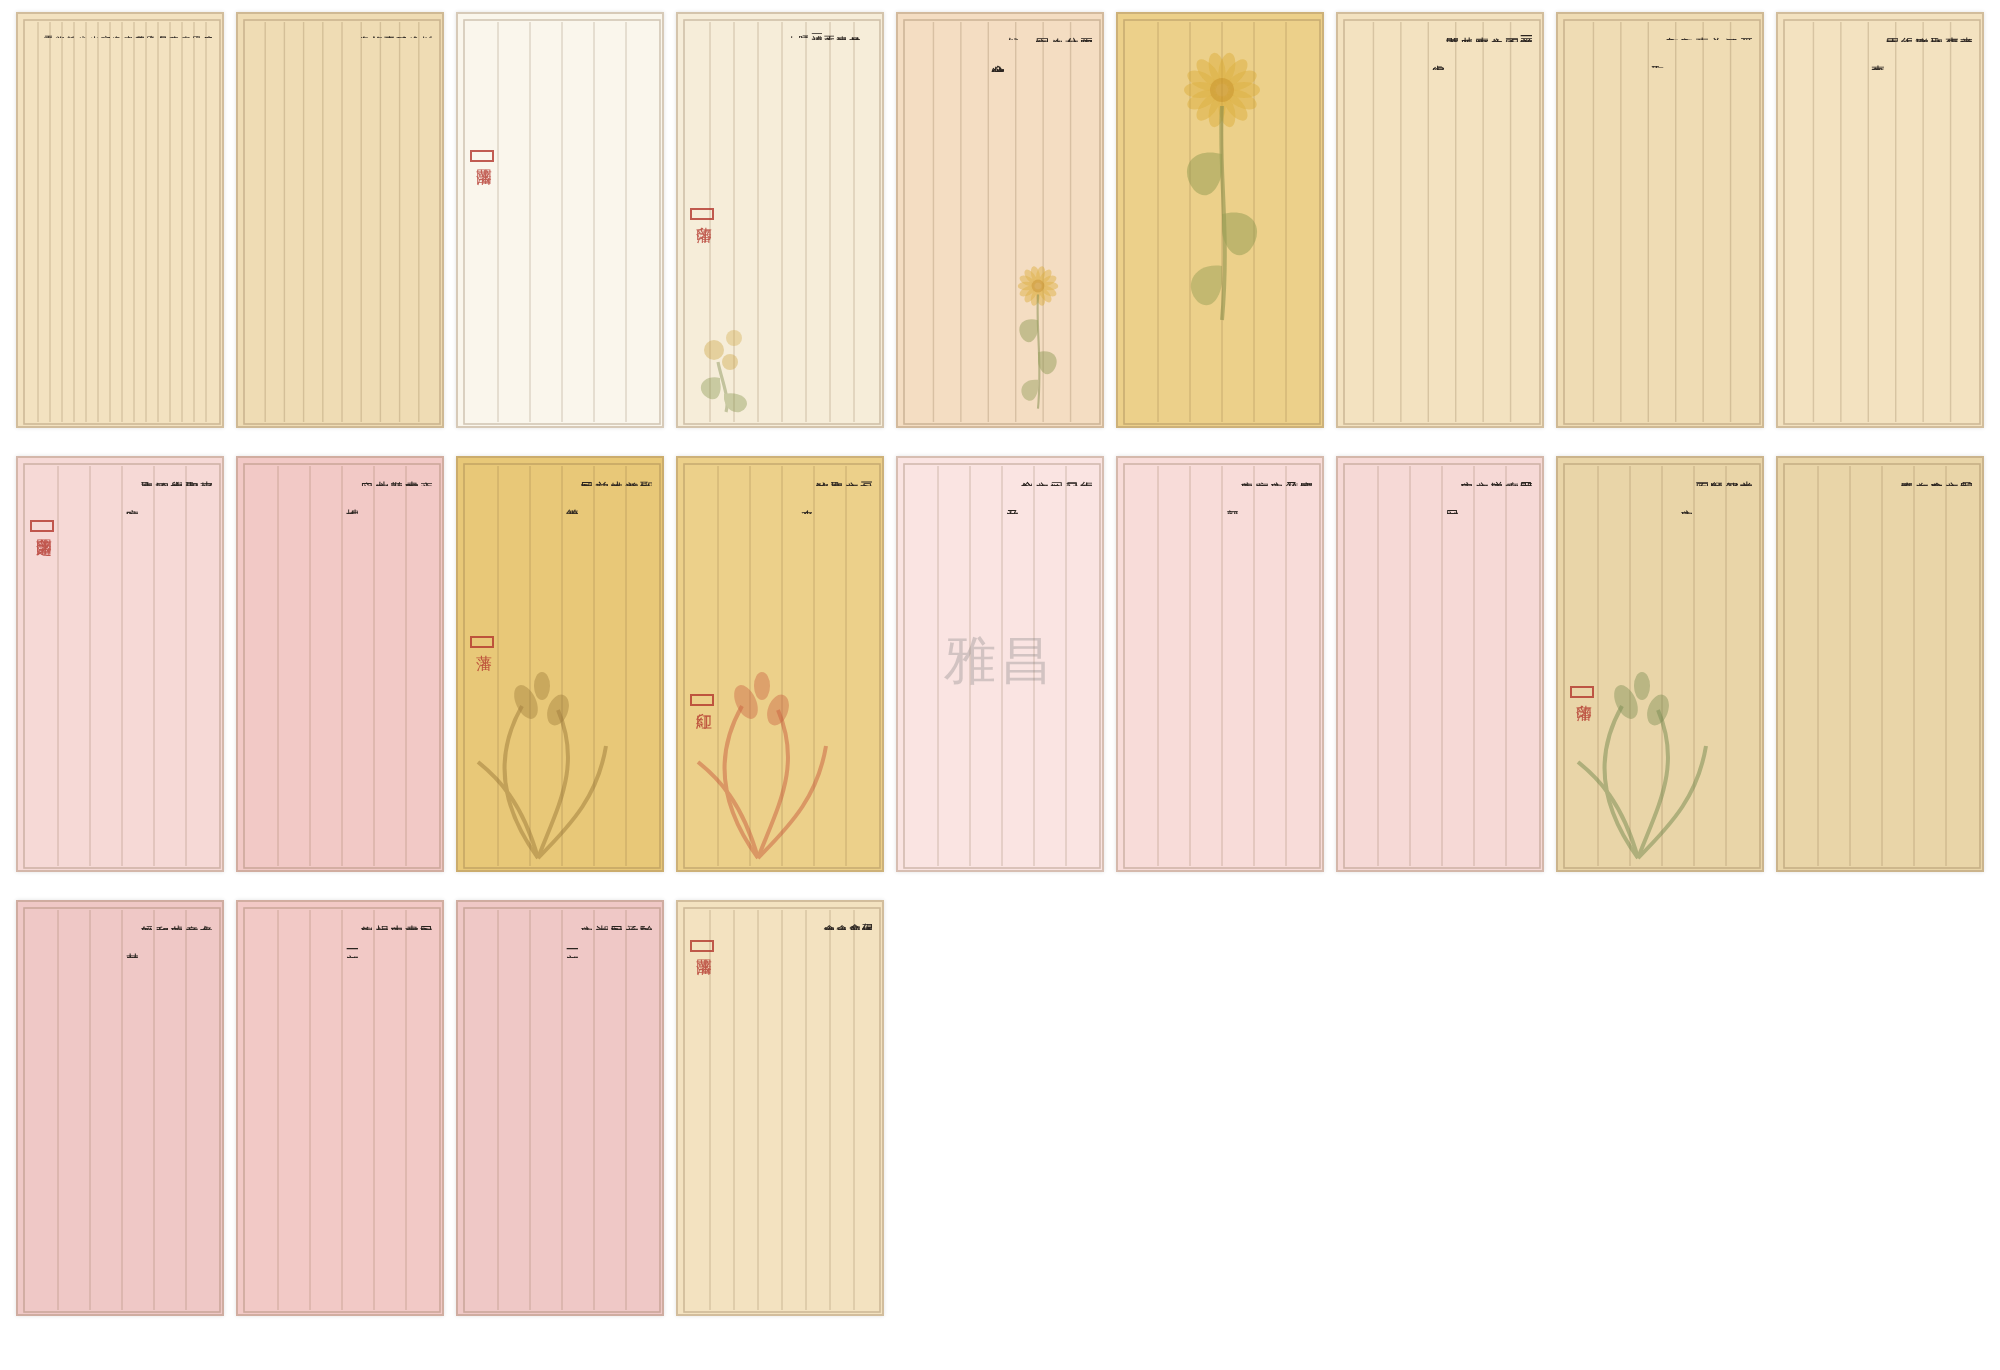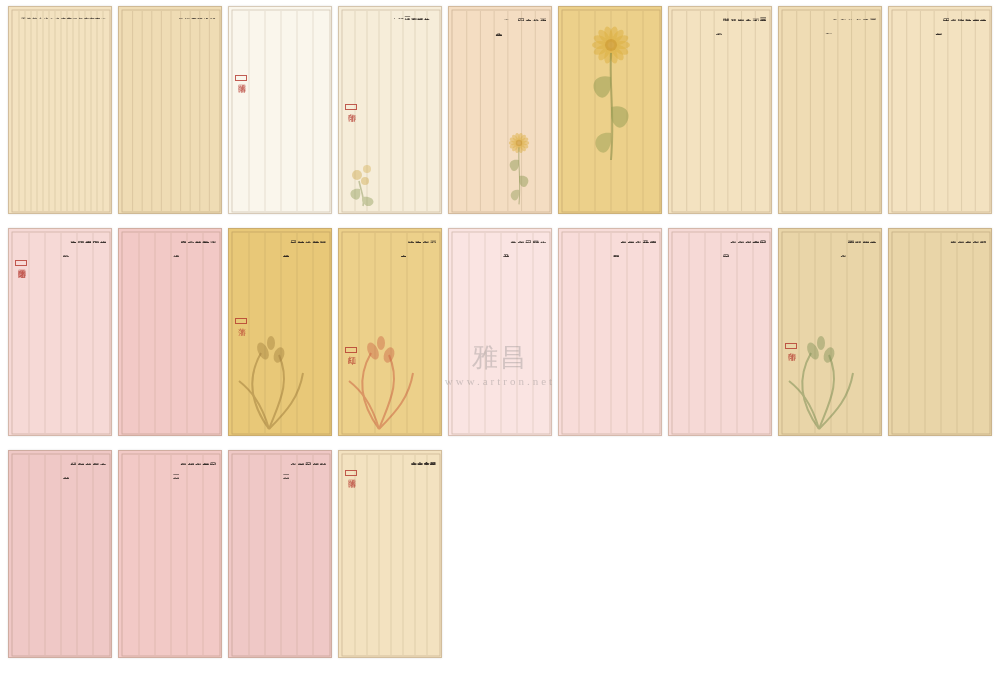--- a/index.html
+++ b/index.html
@@ -87,26 +87,26 @@
     font-family: "DejaVu Serif", serif;
     font-size: 8px;
     line-height: 1;
     border: 1px solid #b3362c;
     padding: 2px 1px;
     writing-mode: vertical-rl;
   }
   .watermark {
     position: absolute;
     left: 385px;
-    top: 340px;
+    top: 313px;
     width: 230px;
     height: 60px;
     color: rgba(120,120,120,0.30);
     font-size: 26px;
-    font-family: Liberation Serif, serif;
+    font-family: Liberation Sans, sans-serif;
     letter-spacing: 2px;
     text-align: center;
     pointer-events: none;
   }
   .watermark .sub {
     font-size: 11px;
     letter-spacing: 3px;
     color: rgba(120,120,120,0.35);
   }
 </style>
@@ -657,16 +657,15 @@
           <div class="col ">道安</div>
           <div class="col ">館傳愚國藩頓首</div>
           <div class="col indent">十月十六</div>
         </div>
         <div class="seal" style="left:6px;top:19px;">國藩</div>
       </div>
     </div>
 
   <div class="watermark">
     <div>雅昌</div>
-    <div class="sub">www.artron.net</div>
   </div>
 
 </div>
 
 </body></html>

